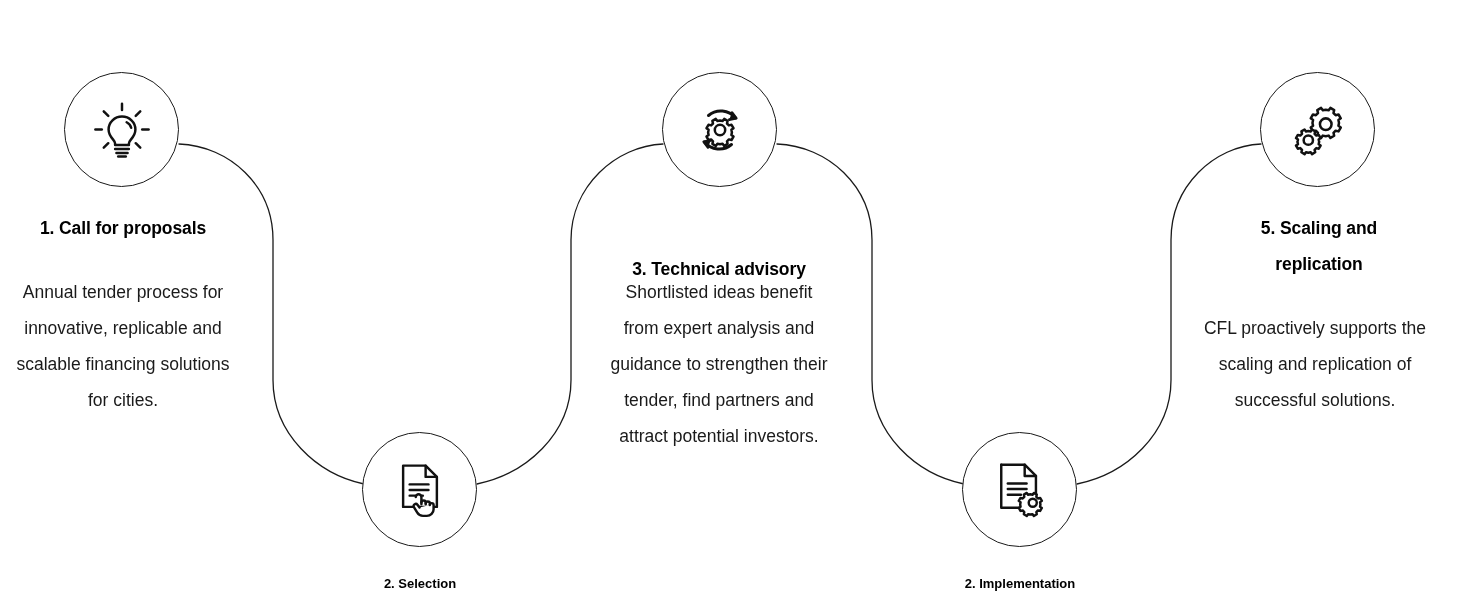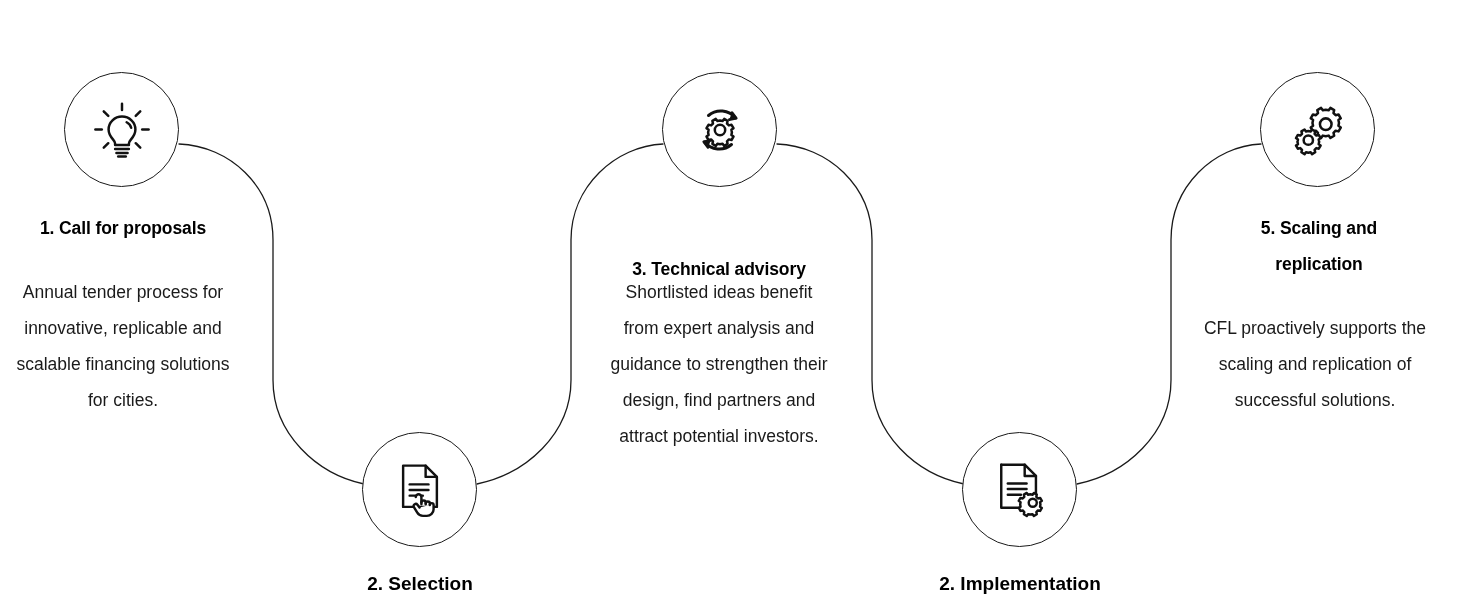--- a/index.html
+++ b/index.html
@@ -37,21 +37,21 @@
     white-space: pre-line;
   }
   .step-body {
     font-size: 17.5px;
     font-weight: normal;
     line-height: 36px;
     color: #1a1a1a;
     white-space: pre-line;
   }
   .below-title {
-    font-size: 19px;
+    font-size: 13px;
     font-weight: bold;
     line-height: 22px;
     color: #000000;
   }
 
   
   #c1 { left: 64px;  top: 72px; }
   #t1 { left: -62px; top: 210px; width: 370px; }
   #b1 { left: -62px; top: 274px; width: 370px; }
 
@@ -151,21 +151,21 @@
         </svg>
       </span>
     </div>
     <div id="t3" class="textblock">
       <div class="step-title">3. Technical advisory</div>
     </div>
     <div id="b3" class="textblock">
       <div class="step-body">Shortlisted ideas benefit
 from expert analysis and
 guidance to strengthen their
-design, find partners and
+tender, find partners and
 attract potential investors.</div>
     </div>
   </div>
 
   <div class="node">
     <div id="c4" class="circle">
       <span>
         <svg width="60" height="60" viewBox="0 0 64 64" fill="none" stroke="#111" stroke-width="2.6" stroke-linecap="round" stroke-linejoin="round">
           <path d="M12 5h25l12 12v20"></path>
           <path d="M12 5v46h20"></path>

